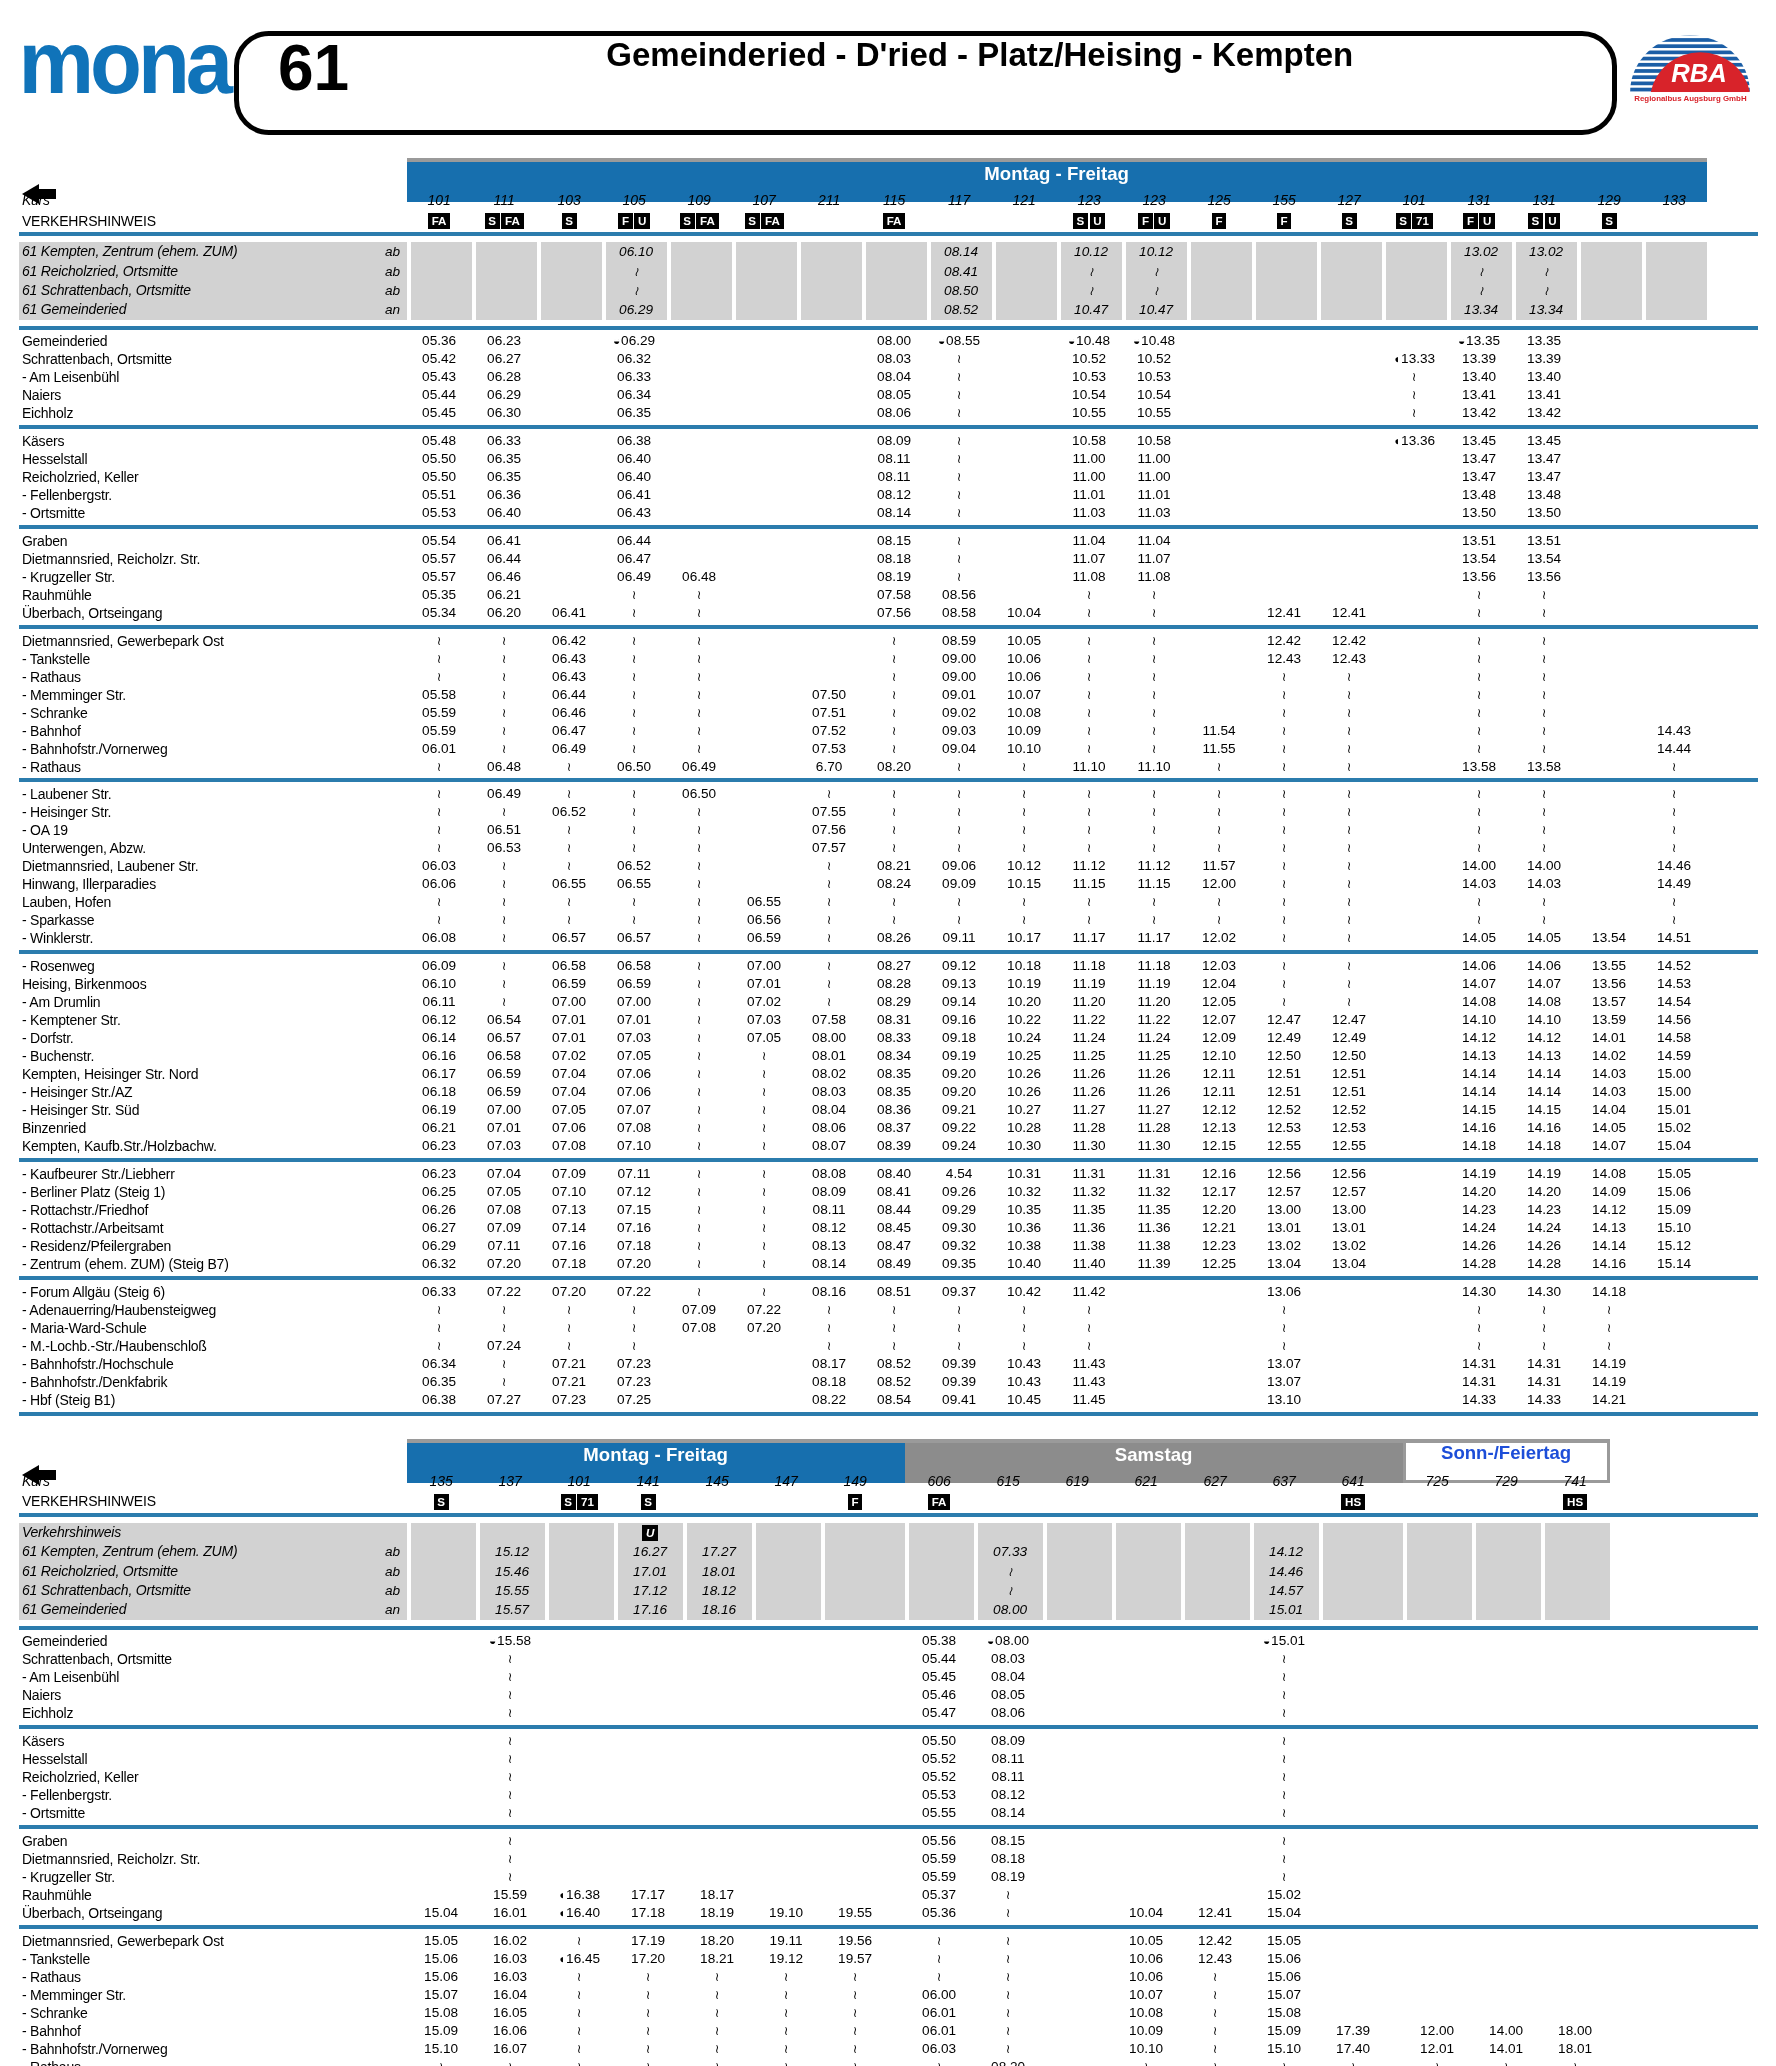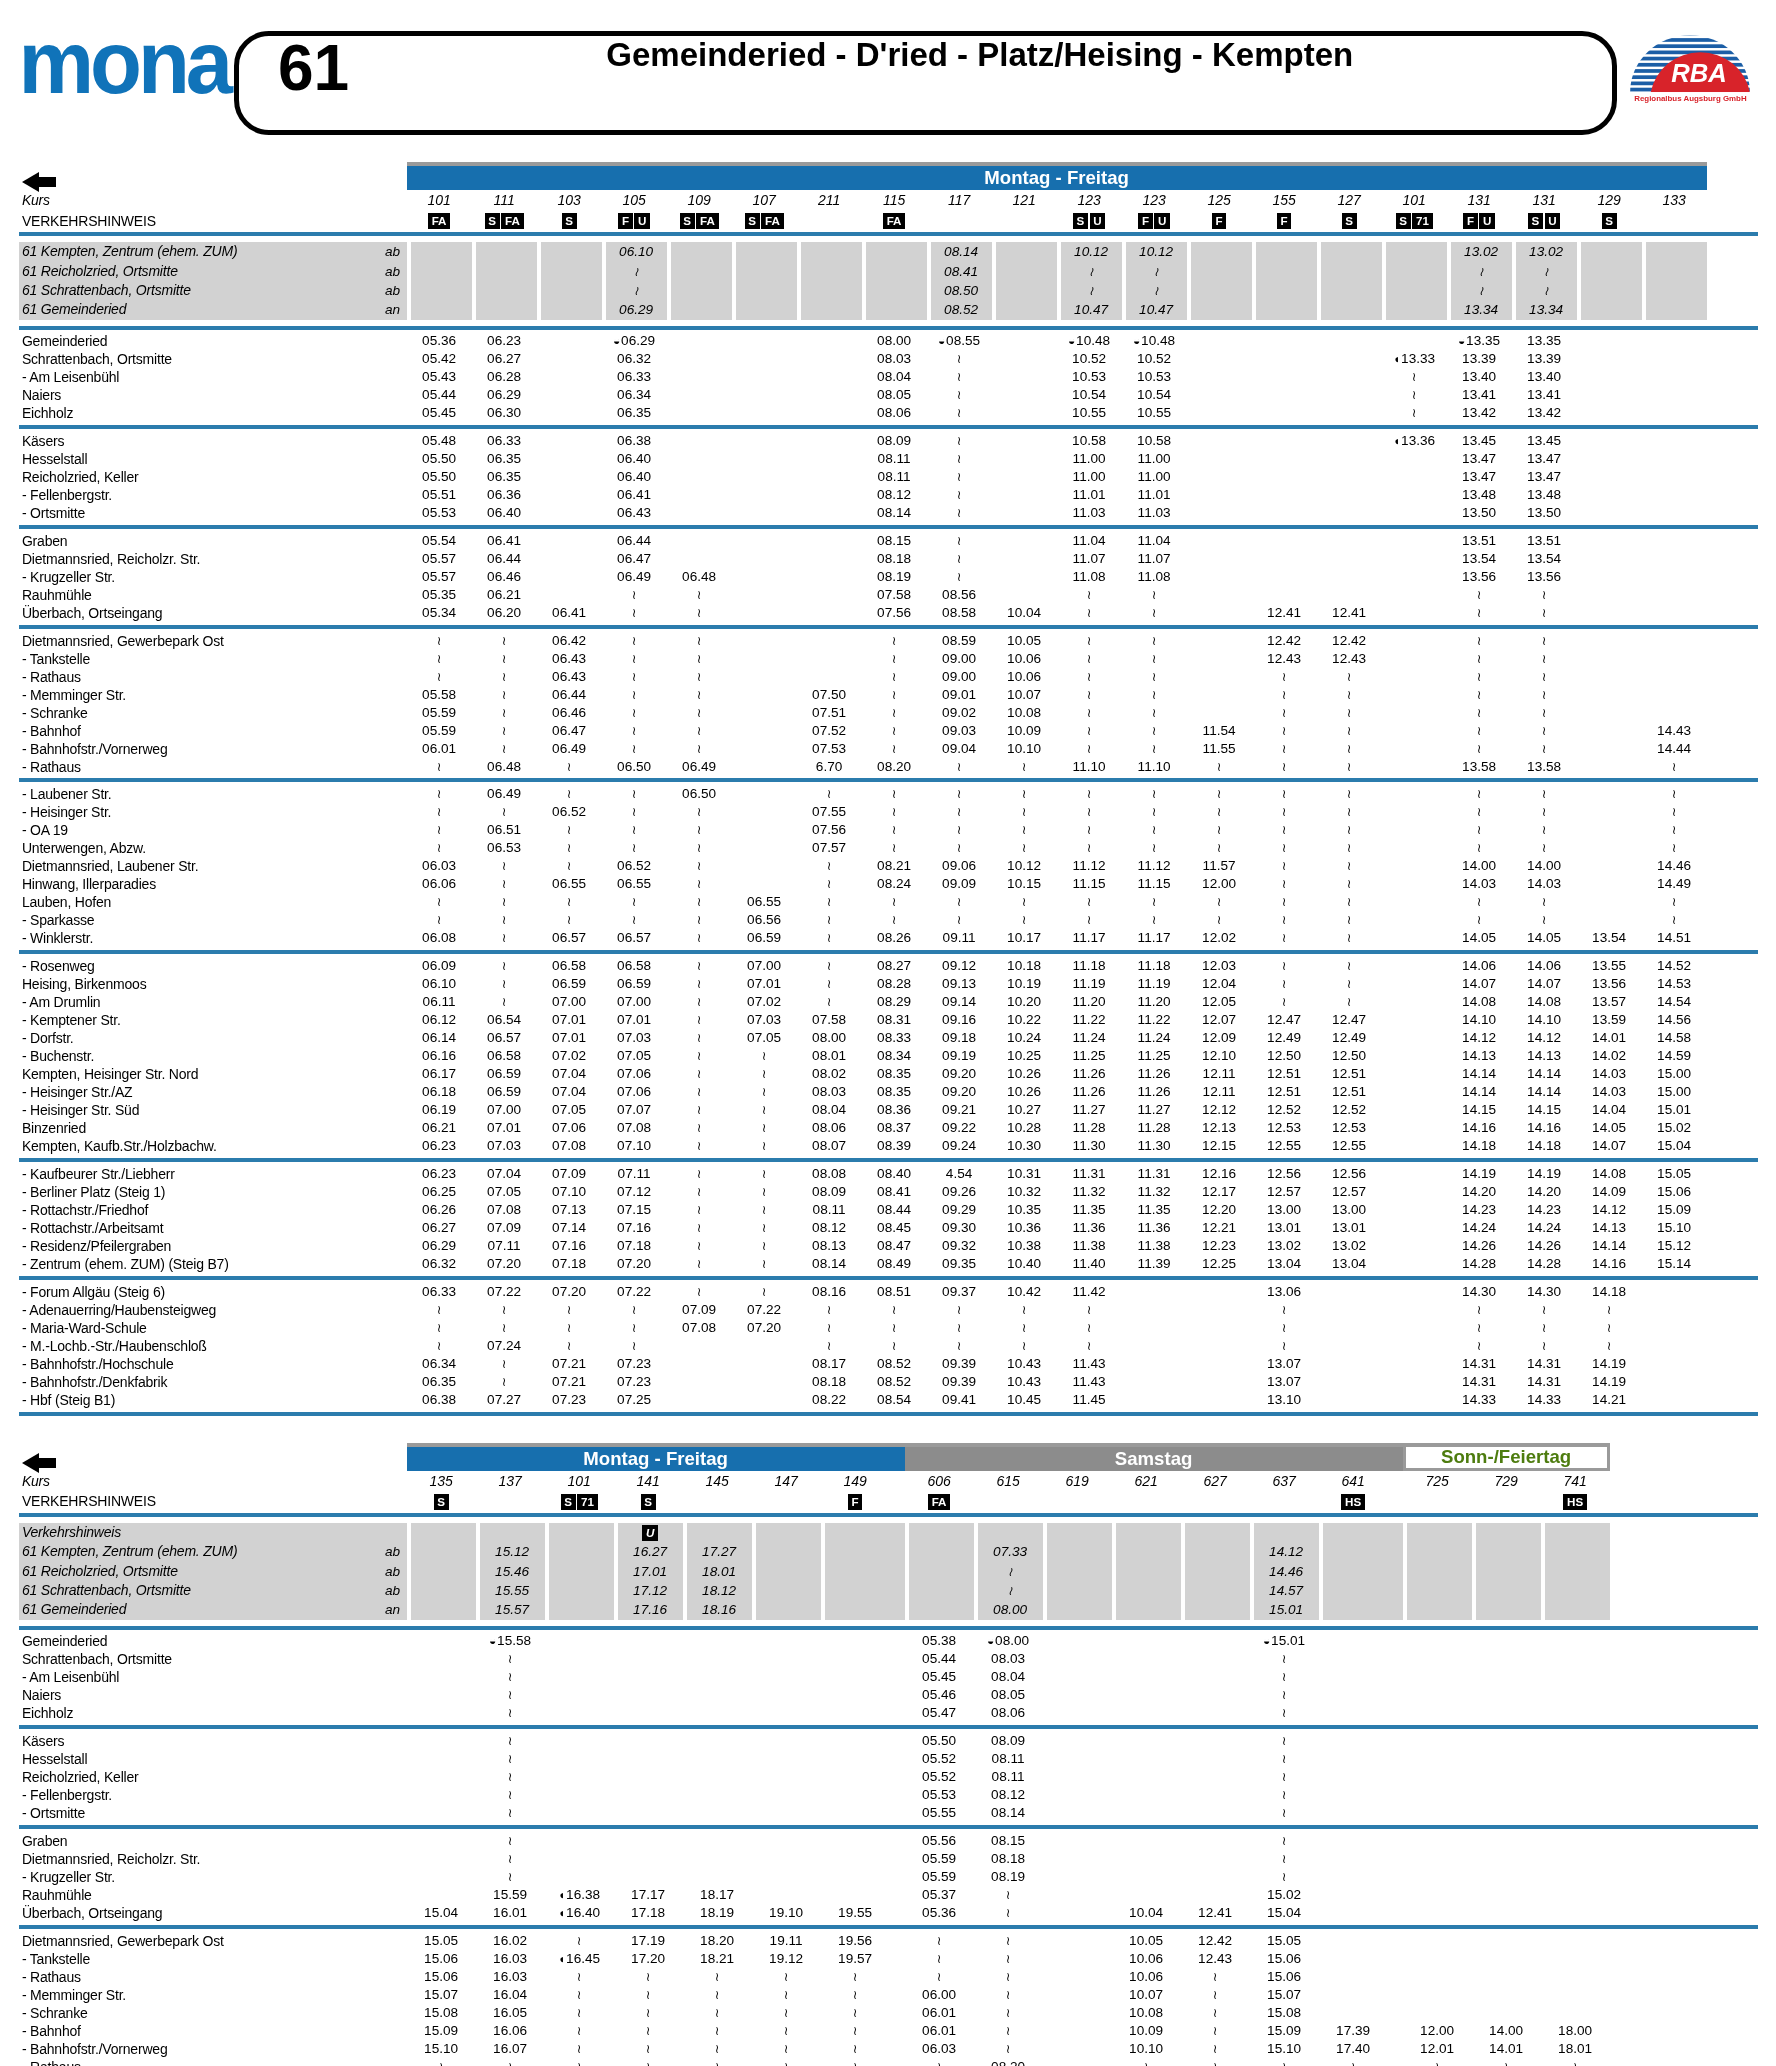--- a/index.html
+++ b/index.html
@@ -21,23 +21,23 @@
   .g1{grid-template-columns:351px 37px repeat(20,65px);}
   .g2{grid-template-columns:351px 37px repeat(7,69px) 15px repeat(7,69px) 15px repeat(3,69px);}
   .cell{font-size:13.6px;text-align:center;height:18px;line-height:18px;white-space:nowrap;overflow:visible;}
   .name{text-align:left;font-size:14px;padding-left:3.3px;letter-spacing:-0.2px;}
   .ab{font-style:italic;text-align:right;padding-right:6.6px;}
   .kurs-row .cell{font-size:14px;height:20.7px;line-height:20.7px;font-style:italic;}
   .badge-row .cell{height:21.5px;line-height:20px;}
   .hintlbl{font-size:14px;}
   .badge{display:inline-block;background:#000;color:#fff;font-weight:bold;font-size:11.6px;line-height:15.7px;padding:0 3.7px;margin:0 0.8px;vertical-align:middle;}
   .banner-row{height:32px;align-items:end;}
-  .banner{color:#fff;background:#176fae;font-weight:bold;font-size:18.6px;height:28px;line-height:23px;border-top:4.1px solid #9a9a9a;box-sizing:border-box;}
+  .banner{color:#fff;background:#176fae;font-weight:bold;font-size:18.6px;height:44px;line-height:23px;border-top:4.1px solid #9a9a9a;box-sizing:border-box;}
   .banner.gray{background:#8c8c8c;}
-  .banner.white{background:#fff;color:#4d7c0f;border:3.3px solid #9a9a9a;border-top:4.1px solid #9a9a9a;line-height:19px;text-align:center;}
+  .banner.white{background:#fff;color:#1d4ed8;border:3.3px solid #9a9a9a;border-top:4.1px solid #9a9a9a;line-height:19px;text-align:center;}
   .preblock{border-top:4.1px solid #2b7cad;border-bottom:4.1px solid #2b7cad;padding:6px 0;margin-top:0;}
   .pre .cell{background:#d2d2d2;font-style:italic;height:19.4px;line-height:19.4px;}
   .pre .t{border-left:4.1px solid #fff;box-sizing:border-box;}
   .pre .gap{background:#d2d2d2;}
   .body-rows{margin-top:2.5px;}
   .sec{border-top:4.1px solid #2b7cad;margin:2.9px 0;}
   .zz{font-size:12.4px;}
   .sym{font-size:12px;margin-right:0.8px;}
   .gap{background:transparent;}
 

